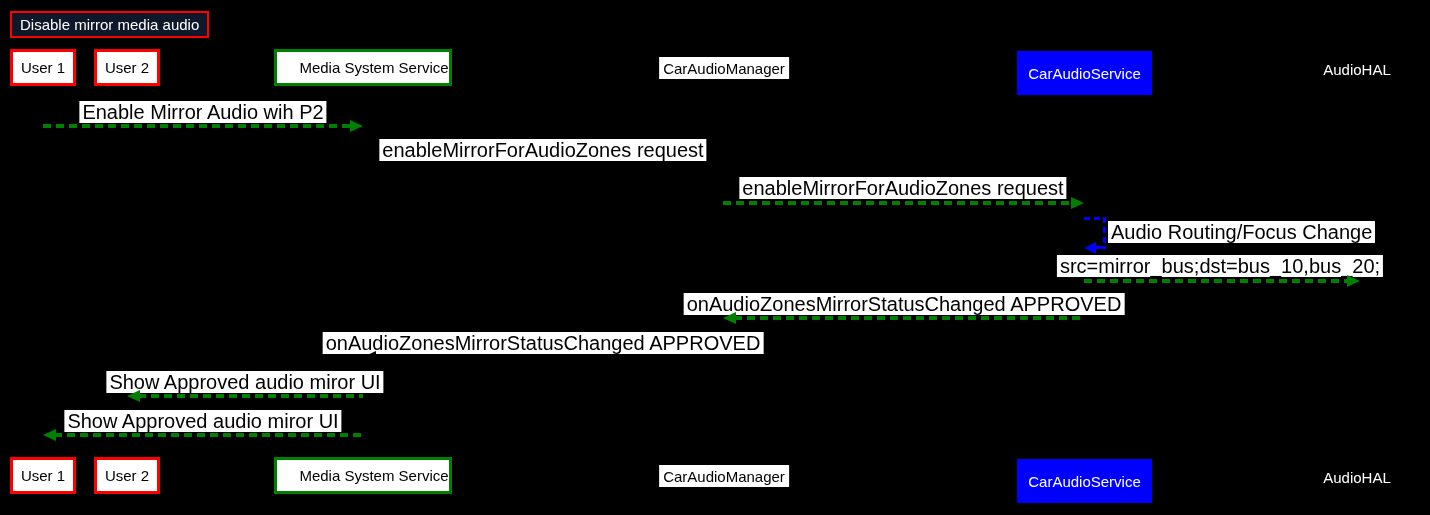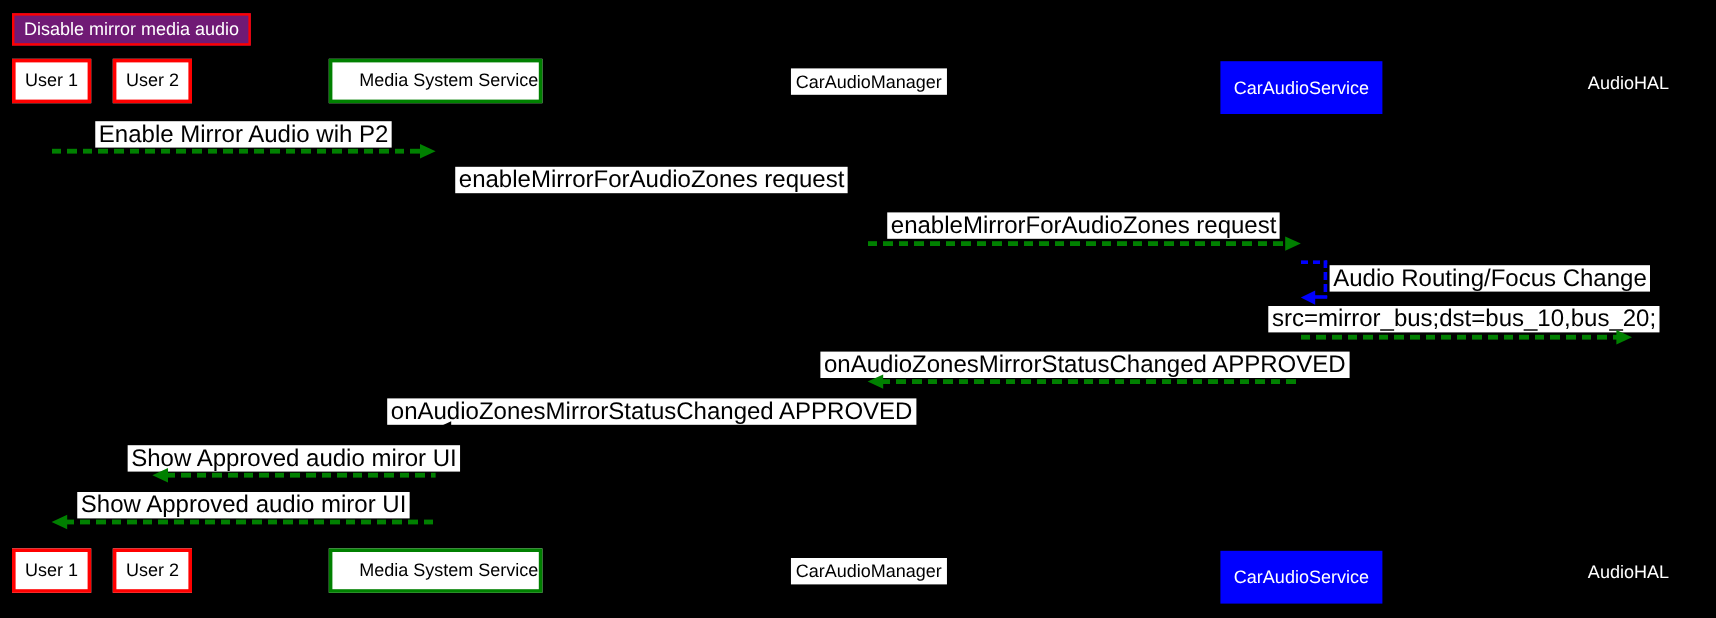--- a/index.html
+++ b/index.html
@@ -3,21 +3,21 @@
 <meta charset="utf-8">
 <style>
   * { margin:0; padding:0; box-sizing:border-box; }
   html,body { background:#000; }
   body { width:1430px; height:515px; font-family:"Liberation Sans",sans-serif; }
   .stage { position:relative; width:1430px; height:515px; background:#000; overflow:hidden; }
 
   
   .title-note {
     position:absolute; left:10px; top:11px; height:27px;
-    background:#701a75; border:2px solid #ff0000; color:#fff;
+    background:#0f172a; border:2px solid #ff0000; color:#fff;
     font-size:15px; display:flex; align-items:center; padding:0 8px;
     white-space:nowrap;
   }
 
   
   .actor {
     position:absolute; display:flex; align-items:center; justify-content:center;
     font-size:15px; white-space:nowrap;
   }
   .red-box   { background:#fff; color:#000; border:3px solid #ff0000; height:37px; }

